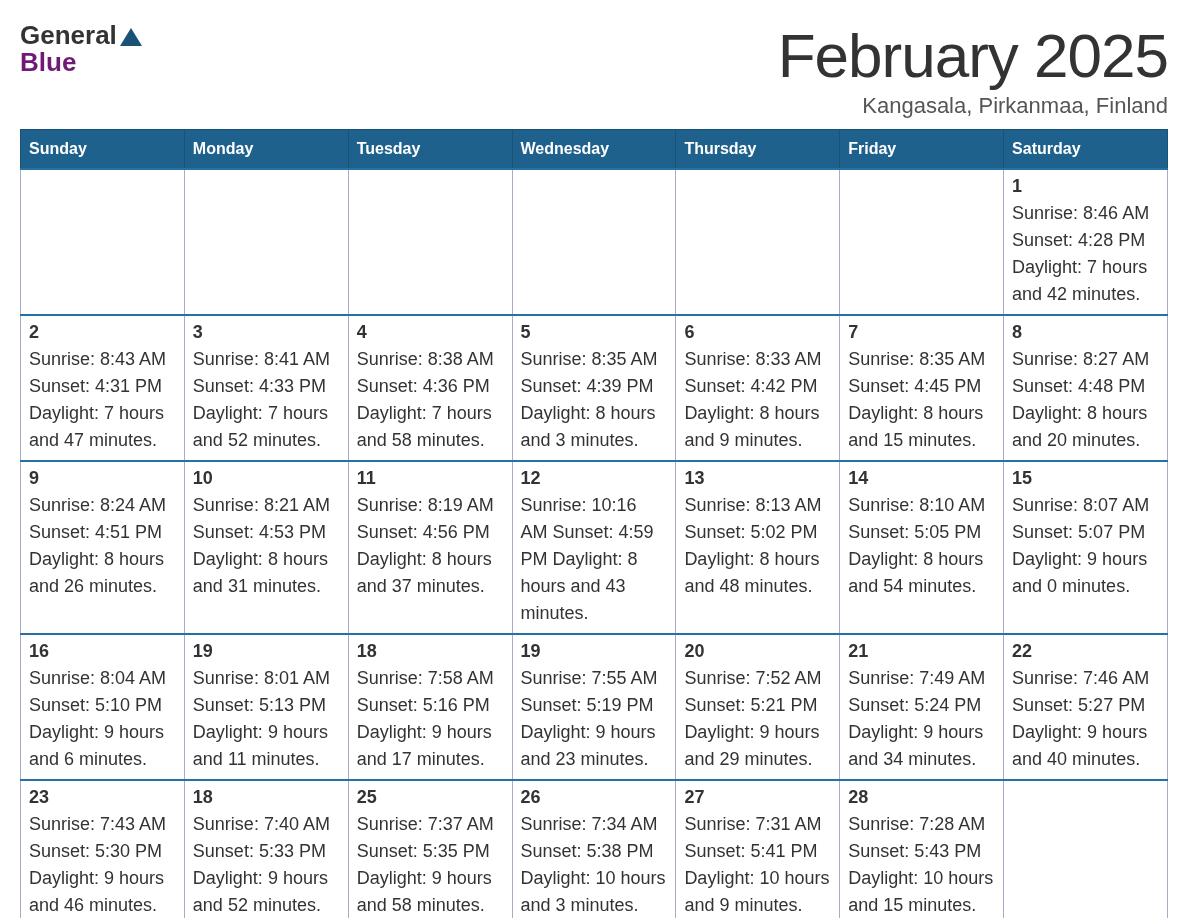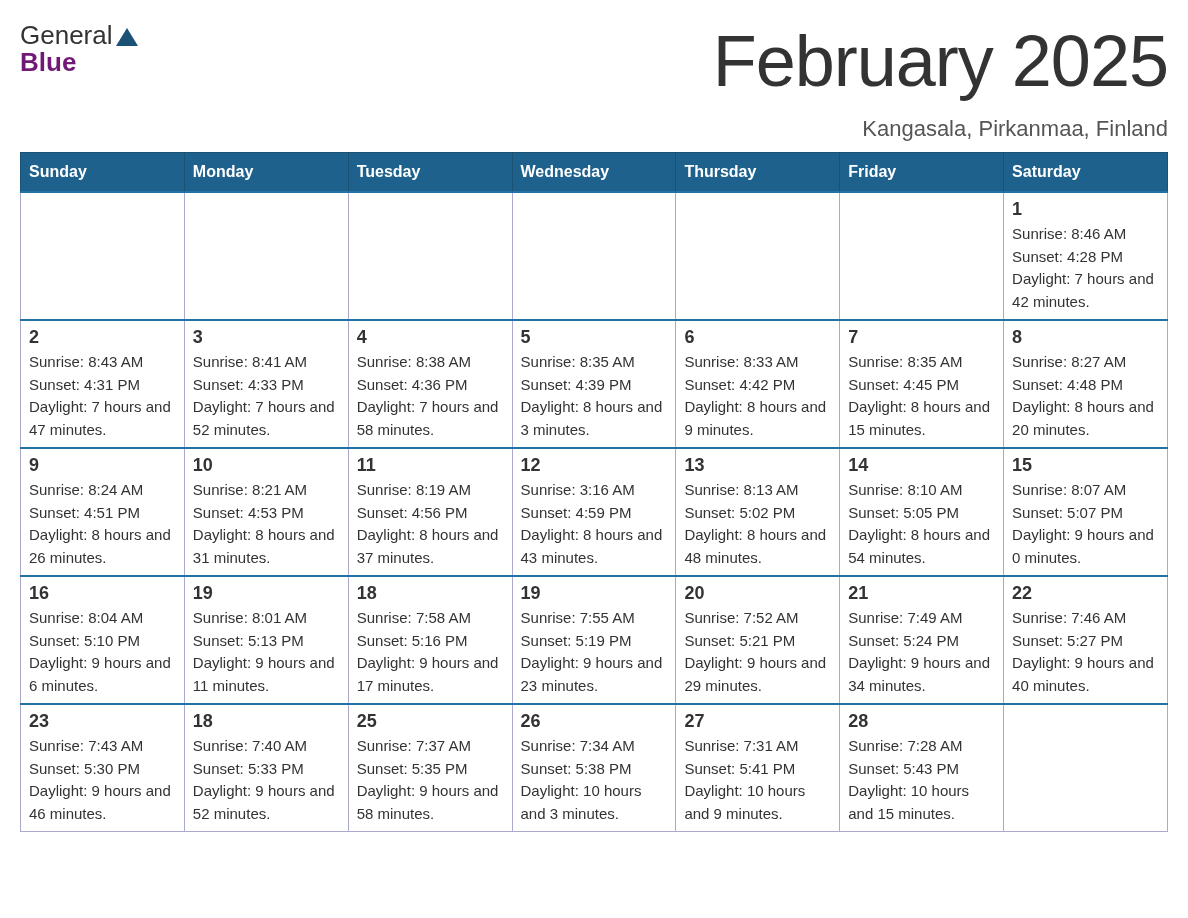--- a/index.html
+++ b/index.html
@@ -11,43 +11,43 @@
       min-height: 918px;
     }
     .header {
       display: flex;
       justify-content: space-between;
       align-items: flex-start;
       margin-bottom: 10px;
     }
     .logo-text-general {
       font-size: 26px;
-      font-weight: normal;
+      font-weight: bold;
       color: #333;
     }
     .logo-blue {
       font-size: 26px;
       font-weight: bold;
       color: #701a75;
       display: block;
       margin-top: -4px;
     }
     .title-block {
       text-align: right;
     }
     .month-title {
-      font-size: 72px;
+      font-size: 62px;
       font-weight: normal;
       color: #333;
       letter-spacing: -1px;
     }
     .location {
       font-size: 22px;
       color: #555;
-      margin-top: 14px;
+      margin-top: 2px;
     }
     .calendar {
       width: 100%;
       border-collapse: collapse;
       margin-top: 0;
       border-radius: 29px;
     }
     .calendar thead th {
       background-color: #1f618d;
       color: #fff;
@@ -71,21 +71,21 @@
       border-top: 2px solid #2471a3;
     }
     .day-number {
       font-size: 18px;
       font-weight: bold;
       color: #333;
       display: block;
       margin-bottom: 3px;
     }
     .day-info {
-      font-size: 15px;
+      font-size: 18px;
       line-height: 1.5;
       color: #333;
     }
     .empty-cell {
       background: #f9f9f9;
     }
     .logo-wrapper {
       display: flex;
       flex-direction: column;
       align-items: flex-start;
@@ -212,21 +212,21 @@
         </td>
         <td>
           <span class="day-number">11</span>
           <div class="day-info">Sunrise: 8:19 AM
 Sunset: 4:56 PM
 Daylight: 8 hours
 and 37 minutes.</div>
         </td>
         <td>
           <span class="day-number">12</span>
-          <div class="day-info">Sunrise: 3:16 AM
+          <div class="day-info">Sunrise: 10:16 AM
 Sunset: 4:59 PM
 Daylight: 8 hours
 and 43 minutes.</div>
         </td>
         <td>
           <span class="day-number">13</span>
           <div class="day-info">Sunrise: 8:13 AM
 Sunset: 5:02 PM
 Daylight: 8 hours
 and 48 minutes.</div>

